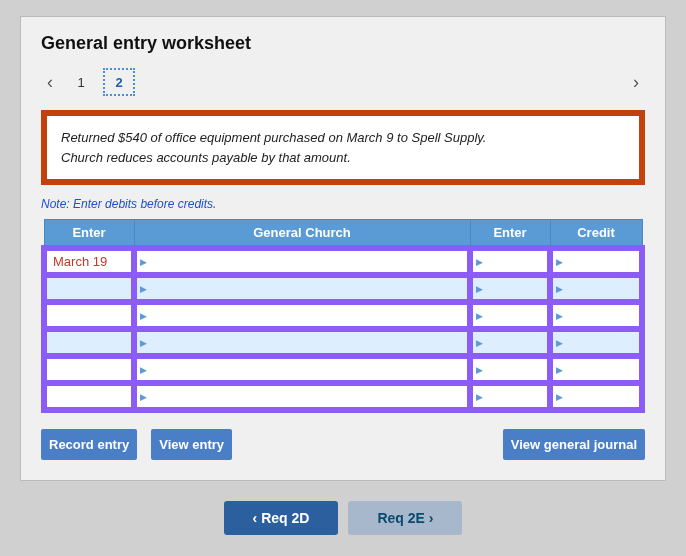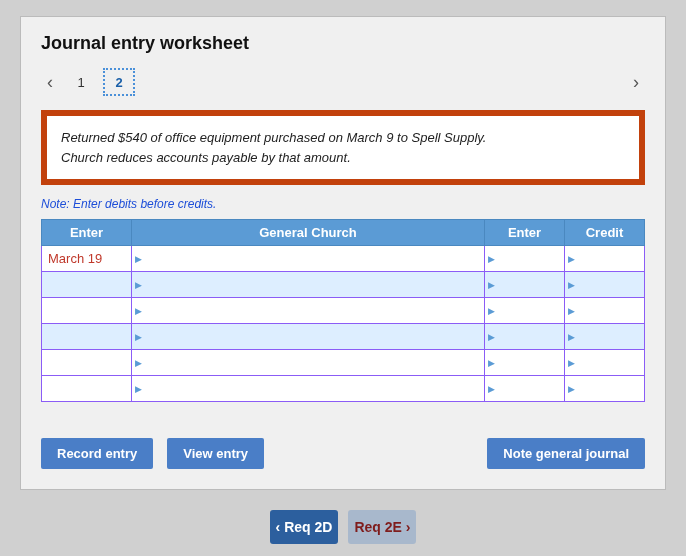--- a/index.html
+++ b/index.html
@@ -91,23 +91,23 @@
       color: #fff;
       font-weight: bold;
       text-align: center;
       padding: 5px 8px;
       border: 1px solid #4a88c0;
       font-size: 13px;
     }
     .journal-table th.date-col { width: 90px; }
     .journal-table th.journal-col { }
     .journal-table th.debit-col { width: 80px; }
-    .journal-table th.credit-col { width: 80px; }
+    .journal-table th.credit-col { width: 92px; }
     .journal-table td {
-      border: 1px solid #8b5cf6;
+      border: 6px solid #8b5cf6;
       padding: 0;
       height: 26px;
       background: #fff;
     }
     .journal-table td.date-cell {
       color: #c0392b;
       font-size: 13px;
       padding: 3px 6px;
       vertical-align: middle;
     }
@@ -143,60 +143,59 @@
     }
     .btn-row {
       display: flex;
       align-items: center;
       gap: 14px;
     }
     .btn-blue {
       background: #4a7ec7;
       color: #fff;
       border: none;
-      padding: 8px 16px;
+      padding: 8px 8px;
       font-size: 13px;
       font-weight: bold;
       cursor: pointer;
       border-radius: 2px;
       white-space: nowrap;
-      margin-top: 20px;
     }
     .btn-spacer { flex: 1; }
     .bottom-nav {
       display: flex;
       gap: 10px;
       justify-content: center;
       width: 100%;
     }
     .bottom-btn {
-      padding: 9px 6px;
+      padding: 9px 29px;
       font-size: 14px;
       font-weight: bold;
       border: none;
       border-radius: 3px;
       cursor: pointer;
     }
     .bottom-btn-active {
       background: #2c5f9e;
       color: #fff;
     }
     .bottom-btn-inactive {
       background: #a8b8cc;
-      color: #7f1d1d;
+      color: #0c4a6e;
       cursor: default;
       text-align: right;
     }
   </style>
 </head>
 <body>
 
 <div class="page-wrapper">
   <div class="card">
-    <div class="card-title">Journal entry worksheet</div>
+    <div class="card-title">General entry worksheet</div>
 
     <div class="nav-row">
       <button class="nav-arrow">‹</button>
       <div class="tab-num">1</div>
       <div class="tab-num active">2</div>
       <div style="flex:1"></div>
       <button class="nav-arrow">›</button>
     </div>
 
     <div class="description-box">
@@ -251,21 +250,21 @@
           <td class="with-arrow"><input type="text" style=""></td>
           <td class="with-arrow"><input type="text" style=""></td>
         </tr>
       </tbody>
     </table>
 
     <div class="btn-row">
       <button class="btn-blue">Record entry</button>
       <button class="btn-blue">View entry</button>
       <div class="btn-spacer"></div>
-      <button class="btn-blue">Note general journal</button>
+      <button class="btn-blue">View general journal</button>
     </div>
   </div>
 
   <div class="bottom-nav">
     <button class="bottom-btn bottom-btn-active">‹  Req 2D</button>
     <button class="bottom-btn bottom-btn-inactive">Req 2E  ›</button>
   </div>
 </div>
 
 </body></html>

